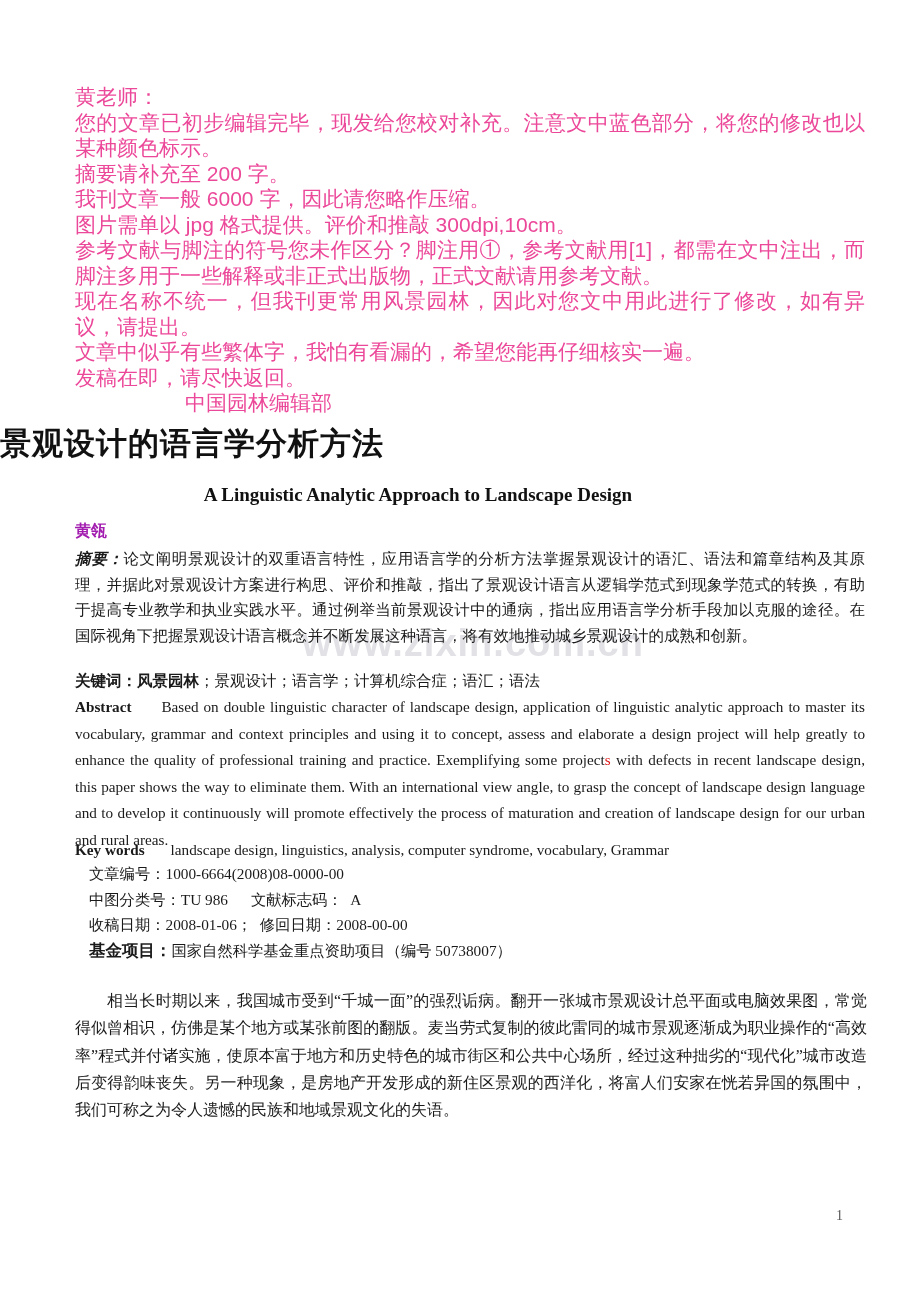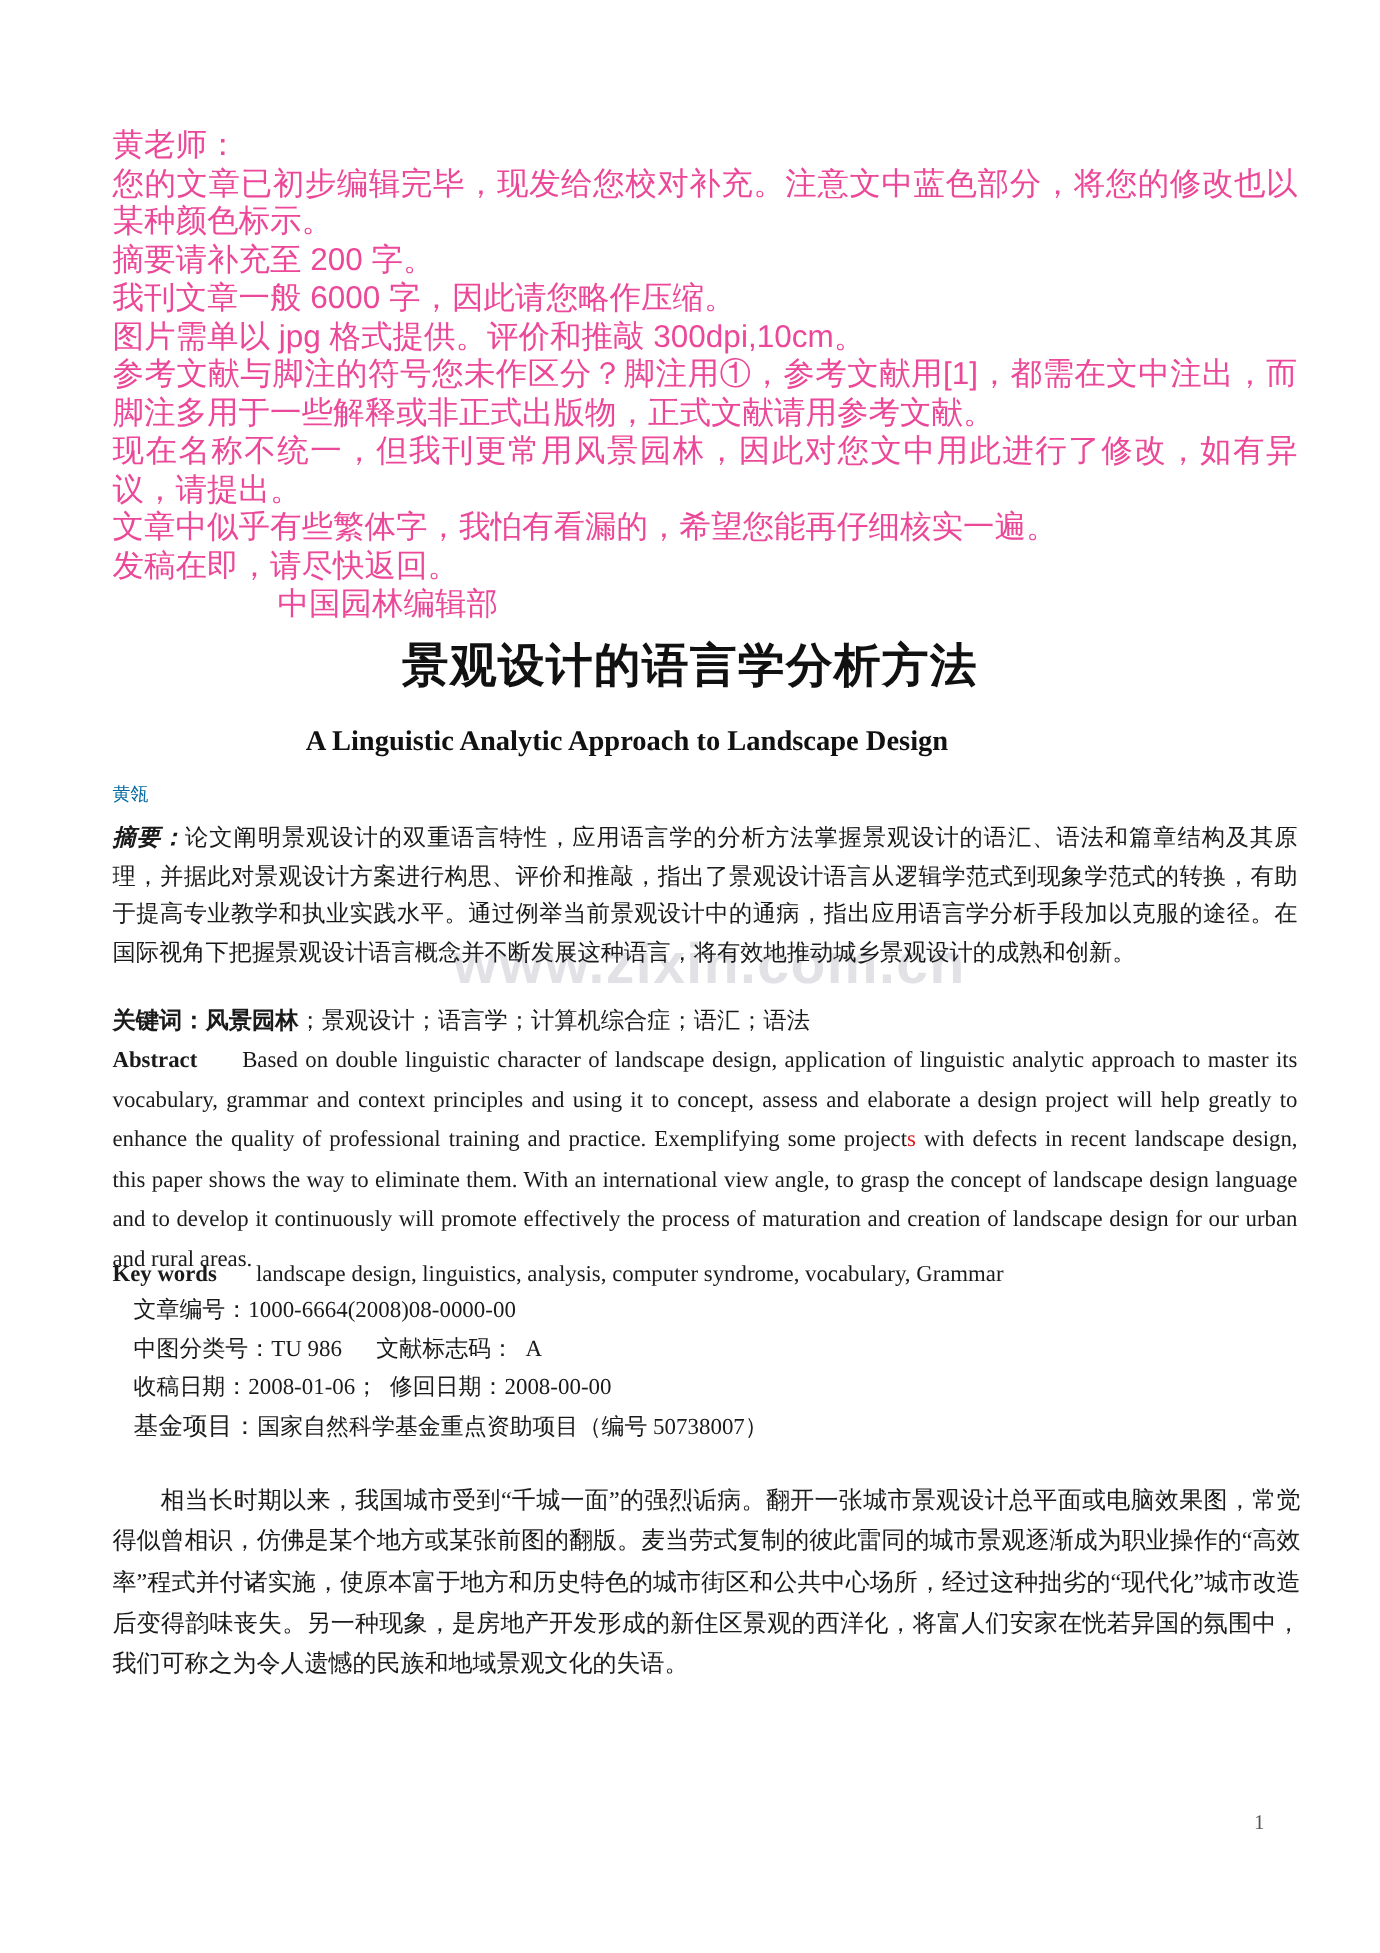--- a/index.html
+++ b/index.html
@@ -67,21 +67,20 @@
   .editor-note .signature {
     padding-left: 110px;
   }
 
   
   .title-cn {
     position: absolute;
     left: 0;
     top: 423px;
     width: 920px;
-    text-align: center;
     font-family: "DejaVu Sans", "Liberation Sans", sans-serif;
     font-weight: 700;
     font-size: 31px;
     letter-spacing: 1px;
     color: #111;
   }
   .title-en {
     position: absolute;
     left: 0;
     top: 484px;
@@ -91,24 +90,24 @@
     font-weight: 700;
     font-size: 19px;
     color: #111;
   }
 
   
   .author {
     position: absolute;
     left: 75px;
     top: 521px;
-    font-weight: 400;
-    font-size: 12px;
+    font-weight: 700;
+    font-size: 16px;
     font-family: "Liberation Serif", "DejaVu Serif", serif;
-    color: #0369a1;
+    color: #a21caf;
   }
 
   .abstract-cn {
     position: absolute;
     left: 75px;
     top: 546px;
     width: 790px;
     font-size: 15.5px;
     line-height: 25.6px;
     text-align: justify;
@@ -152,21 +151,21 @@
   .meta {
     position: absolute;
     left: 89px;
     top: 861px;
     width: 700px;
     font-size: 15.3px;
     line-height: 25.6px;
   }
   .meta .row { white-space: pre; }
   .meta .fund-label {
-    font-weight: 400;
+    font-weight: 700;
     font-size: 16.5px;
   }
 
   
   .body-text {
     position: absolute;
     left: 75px;
     top: 987px;
     width: 792px;
     font-size: 16px;

